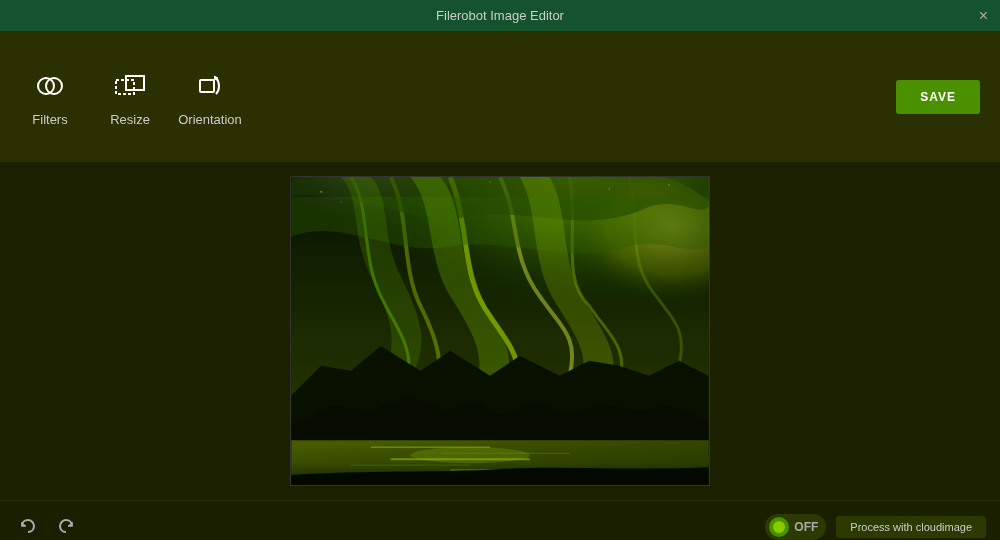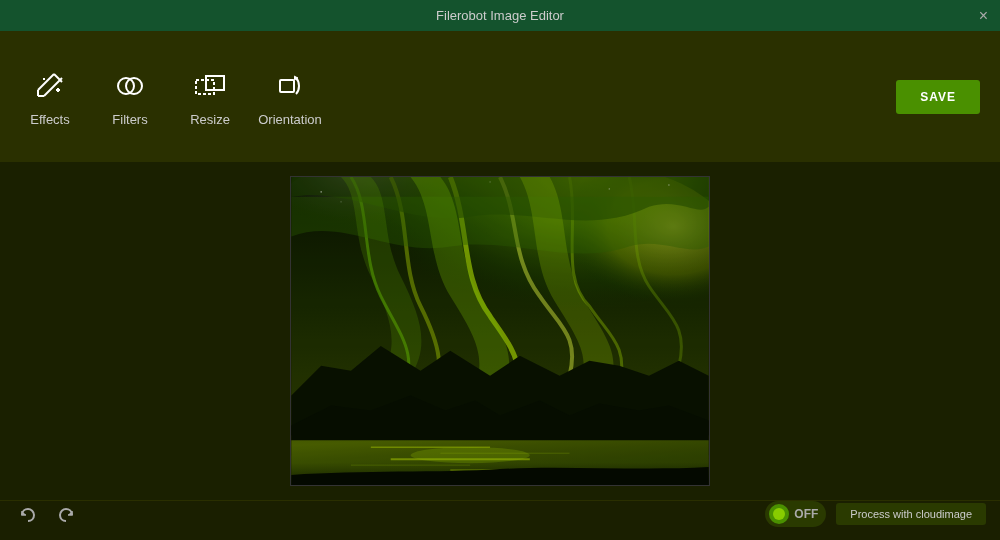--- a/index.html
+++ b/index.html
@@ -122,21 +122,21 @@
       width: 100%;
       height: 100%;
     }
 
     
     .bottom-bar {
       width: 100%;
       height: 40px;
       background: #1a1f00;
       display: flex;
-      align-items: flex-start;
+      align-items: flex-end;
       justify-content: space-between;
       padding: 0 14px;
       border-top: 1px solid #2a2f00;
     }
     .bottom-left {
       display: flex;
       gap: 10px;
     }
     .bottom-icon-btn {
       background: none;
@@ -196,37 +196,20 @@
 </head>
 <body>
 
 <div class="title-bar">
   <span class="title-bar-text">Filerobot Image Editor</span>
   <button class="close-btn">×</button>
 </div>
 
 <div class="toolbar">
 
-  <div class="toolbar-item">
-    <div class="toolbar-icon">
-      <svg viewBox="0 0 32 32">
-        <line x1="20" y1="4" x2="4" y2="20"></line>
-        <line x1="20" y1="4" x2="28" y2="12"></line>
-        <line x1="4" y1="20" x2="4" y2="26"></line>
-        <line x1="4" y1="26" x2="10" y2="26"></line>
-        <line x1="10" y1="26" x2="28" y2="8"></line>
-
-        <line x1="24" y1="18" x2="24" y2="22"></line>
-        <line x1="22" y1="20" x2="26" y2="20"></line>
-        <line x1="10" y1="8" x2="10" y2="10"></line>
-        <line x1="9" y1="9" x2="11" y2="9"></line>
-      </svg>
-    </div>
-    <span>Effects</span>
-  </div>
 
   <div class="toolbar-item">
     <div class="toolbar-icon">
       <svg viewBox="0 0 32 32">
         <circle cx="12" cy="16" r="8" stroke="#fff" stroke-width="2"></circle>
         <circle cx="20" cy="16" r="8" stroke="#fff" stroke-width="2"></circle>
       </svg>
     </div>
     <span>Filters</span>
   </div>

